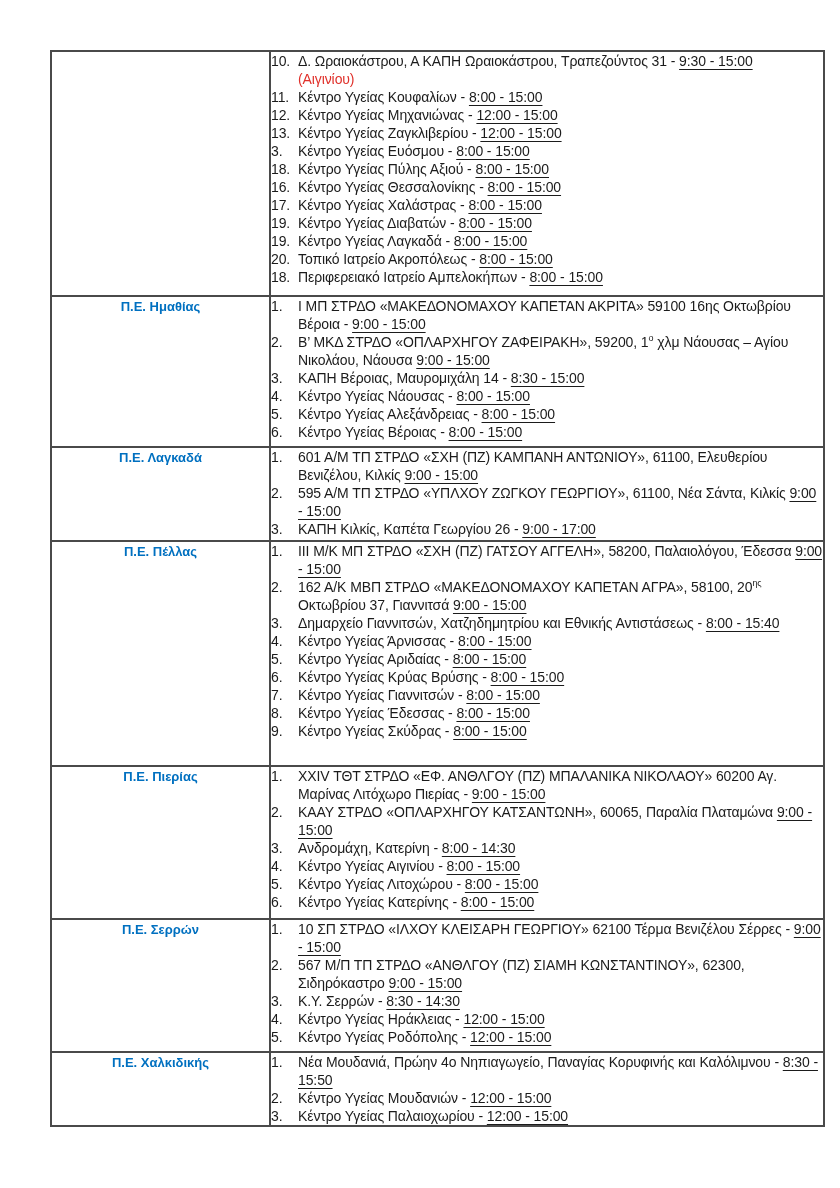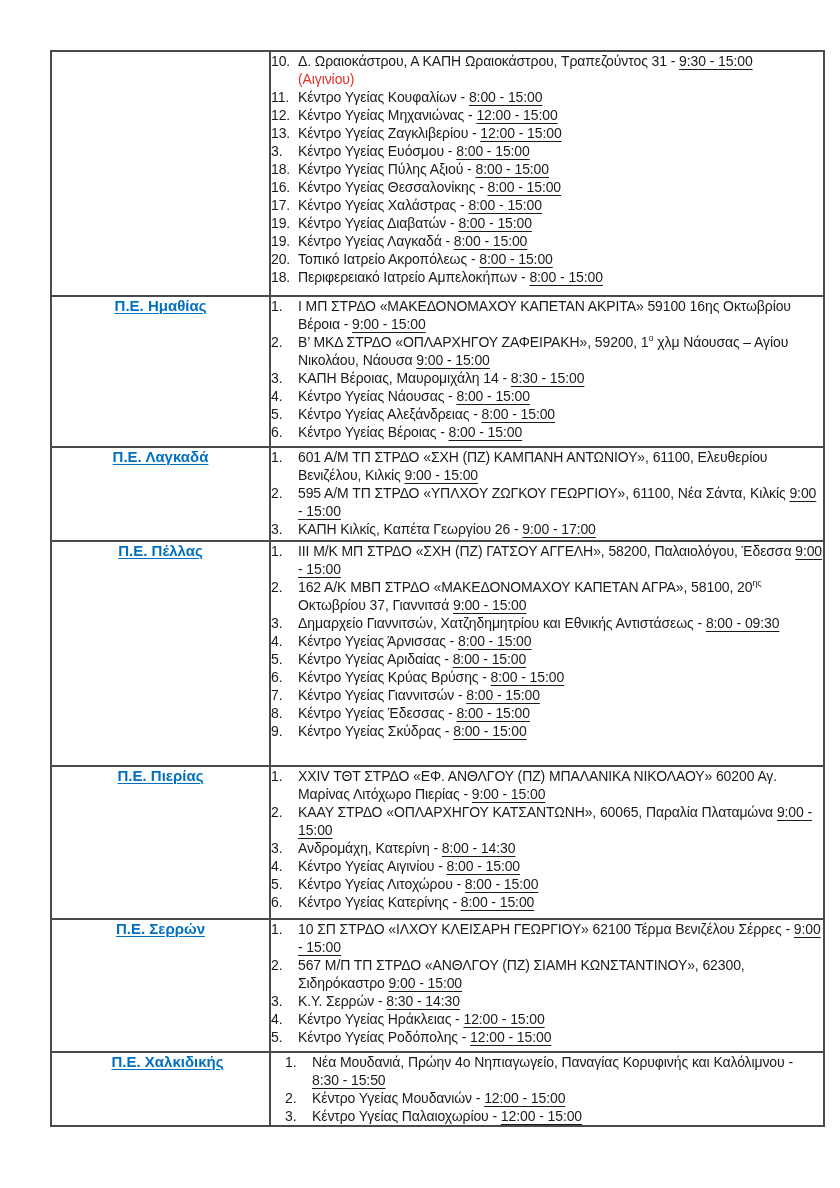--- a/index.html
+++ b/index.html
@@ -34,22 +34,21 @@
     vertical-align: top;
     padding: 0;
   }
   td.label-cell {
     text-align: center;
     vertical-align: middle;
   }
   .region-label {
     color: var(--label-blue, #0070C0);
     font-weight: bold;
-    font-size: 15px;
-    text-decoration: underline;
+    font-size: 13px;
     text-underline-offset: 2px;
     text-decoration-thickness: 1.3px;
     cursor: pointer;
     white-space: nowrap;
     text-align: right;
   }
   td.items-cell {
     padding: 3px 6px 3px 8px;
   }
   .item {
@@ -80,21 +79,21 @@
     display: block;
     color: var(--note-red, #E0312B);
   }
   
   tr.r0 td { height: 243px; }
   tr.r1 td { height: 149px; }
   tr.r2 td { height: 92px; }
   tr.r3 td { height: 223px; }
   tr.r4 td { height: 151px; }
   tr.r5 td { height: 131px; }
-  tr.r6 td { height: 66px; padding-left: 14px; }
+  tr.r6 td { height: 66px; }
 </style>
 </head>
 <body>
 
 <div class="page">
   <table class="schedule">
     <colgroup>
       <col class="c1">
       <col class="c2">
     </colgroup>
@@ -204,21 +203,21 @@
             <div class="item">
               <span class="num">1.</span>
               <span class="body">ΙΙΙ Μ/Κ ΜΠ ΣΤΡΔΟ «ΣΧΗ (ΠΖ) ΓΑΤΣΟΥ ΑΓΓΕΛΗ», 58200, Παλαιολόγου, Έδεσσα <span class="time">9:00 - 15:00</span></span>
             </div>
             <div class="item">
               <span class="num">2.</span>
               <span class="body">162 Α/Κ ΜΒΠ ΣΤΡΔΟ «ΜΑΚΕΔΟΝΟΜΑΧΟΥ ΚΑΠΕΤΑΝ ΑΓΡΑ», 58100, 20<sup>ης</sup> Οκτωβρίου 37, Γιαννιτσά <span class="time">9:00 - 15:00</span></span>
             </div>
             <div class="item">
               <span class="num">3.</span>
-              <span class="body">Δημαρχείο Γιαννιτσών, Χατζηδημητρίου και Εθνικής Αντιστάσεως - <span class="time">8:00 - 09:30</span></span>
+              <span class="body">Δημαρχείο Γιαννιτσών, Χατζηδημητρίου και Εθνικής Αντιστάσεως - <span class="time">8:00 - 15:40</span></span>
             </div>
             <div class="item">
               <span class="num">4.</span>
               <span class="body">Κέντρο Υγείας Άρνισσας - <span class="time">8:00 - 15:00</span></span>
             </div>
             <div class="item">
               <span class="num">5.</span>
               <span class="body">Κέντρο Υγείας Αριδαίας - <span class="time">8:00 - 15:00</span></span>
             </div>
             <div class="item">

